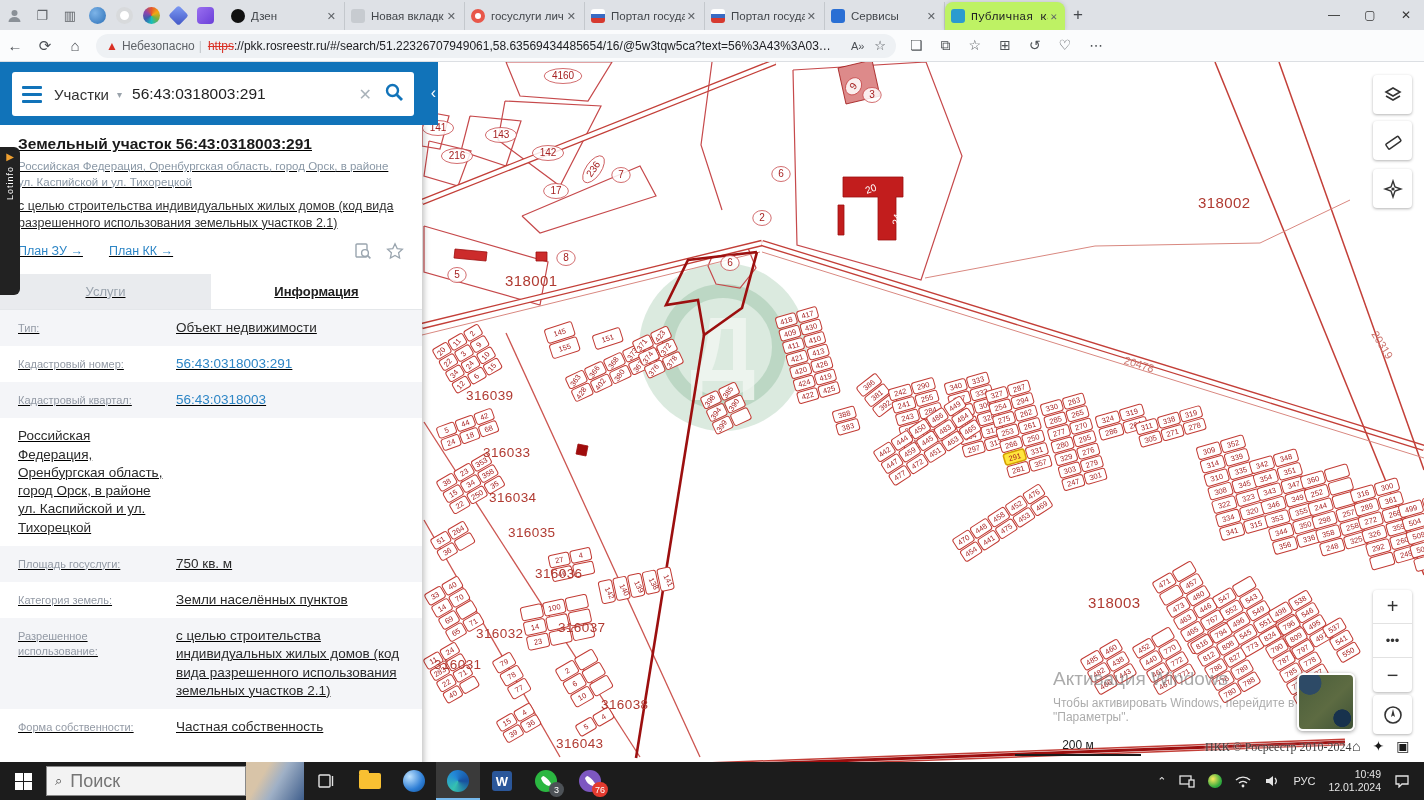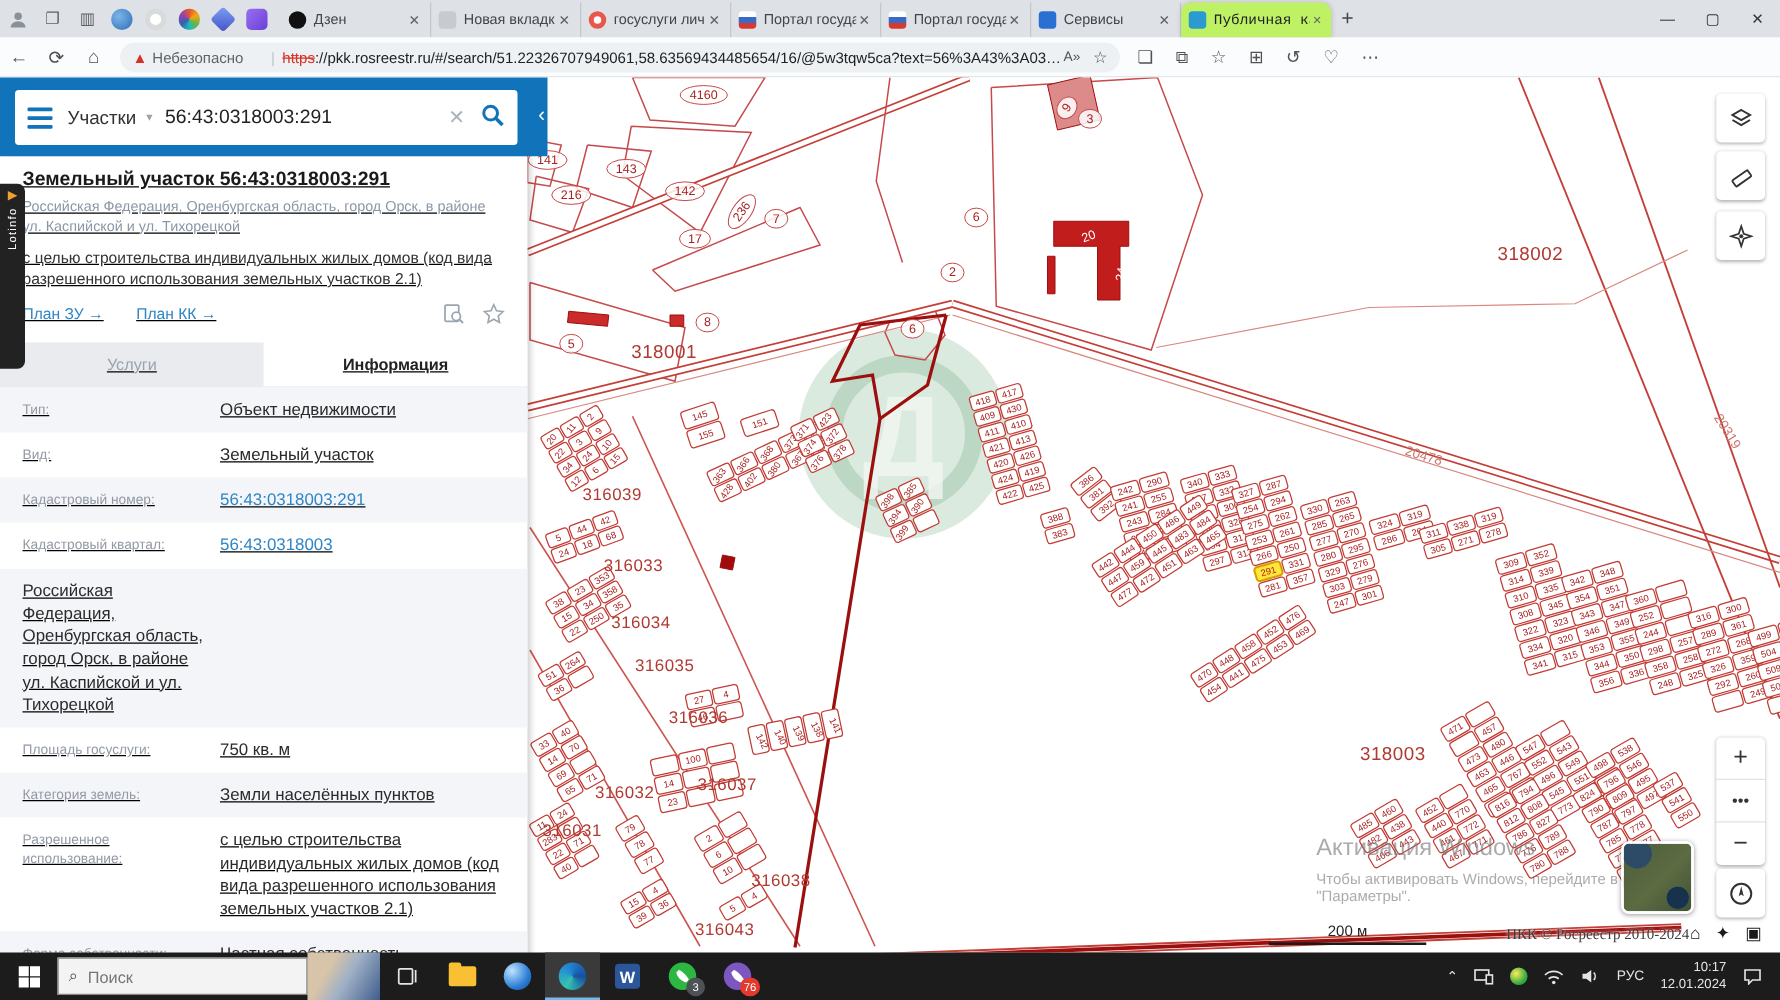--- a/index.html
+++ b/index.html
@@ -25,21 +25,21 @@
   #win-controls { margin-left:auto; display:flex; }
   #win-controls span { width:36px; height:28px; display:flex; align-items:center;
     justify-content:center; font-size:12px; color:#333; }
 
   #toolbar { position:absolute; top:30px; left:0; width:1424px; height:32px;
     background:#fbfcfd; border-bottom:1px solid #dcdfe3; display:flex; align-items:center; }
   .nav-ico { width:30px; text-align:center; font-size:15px; color:#4b4f54; }
   #addr { margin-left:6px; width:800px; height:24px; background:#eef1f4; border-radius:12px;
     display:flex; align-items:center; padding:0 10px; font-size:12px; color:#202124; }
   #addr .warn-tri { color:#d93025; font-size:12px; margin-right:4px; }
-  #addr .unsafe { color:#5f6368; margin-right:22px; }
+  #addr .unsafe { color:#5f6368; margin-right:4px; }
   #addr .sep { color:#c0c4c8; margin-right:6px; }
   #addr .scheme { color:#d93025; text-decoration:line-through; }
   #addr .rest { white-space:nowrap; overflow:hidden; text-overflow:ellipsis; max-width:600px; }
   #addr .read-aloud { margin-left:auto; color:#4b4f54; font-size:11px; }
   #addr .star { color:#4b4f54; font-size:13px; margin-left:10px; }
   #toolbar .right-icos { margin-left:14px; display:flex; gap:18px; color:#4f5357; font-size:14px; }
 
   
   #main { position:absolute; top:62px; left:0; width:1424px; height:700px; background:#fff; }
   #map-svg { position:absolute; top:0; left:0; }
@@ -115,21 +115,21 @@
 
   
   #taskbar { position:absolute; top:762px; left:0; width:1424px; height:38px; background:#1c1c1c;
     display:flex; align-items:center; }
   #start { width:46px; height:38px; display:flex; align-items:center; justify-content:center; }
   #start .wgrid { display:grid; grid-template-columns:8px 8px; grid-template-rows:8px 8px; gap:1px; }
   #start .wgrid i { background:#fff; }
   #tb-search { width:200px; height:30px; background:#f3f3f3; border:1px solid #888;
     display:flex; align-items:center; padding:0 8px; }
   #tb-search .mag { color:#444; font-size:13px; margin-right:8px; }
-  #tb-search input { border:none; outline:none; background:transparent; font-size:13px;
+  #tb-search input { border:none; outline:none; background:transparent; font-size:18px;
     color:#404040; width:130px; font-family:inherit; }
   #tb-photo { width:58px; height:38px;
     background:linear-gradient(120deg,#d8c4a8 0 30%,#9fb0c6 55%,#3f5e8c); }
   .tb-ico { width:44px; height:38px; display:flex; align-items:center; justify-content:center;
     position:relative; }
   .tb-ico.active { background:#3a3a3a; box-shadow:inset 0 -2px 0 #76b9ed; }
   .badge { position:absolute; right:4px; bottom:3px; min-width:15px; height:15px; border-radius:8px;
     font-size:9px; color:#fff; display:flex; align-items:center; justify-content:center;
     padding:0 3px; }
   #tray { margin-left:auto; display:flex; align-items:center; gap:13px; padding-right:14px;
@@ -1184,24 +1184,20 @@
         <div id="panel-tabs">
           <div class="ptab inactive">Услуги</div>
           <div class="ptab active">Информация</div>
         </div>
         <div id="info-rows">
             <div class="inforow">
               <div class="lb">Тип:</div>
               <div class="vl">Объект недвижимости</div>
             </div>
             <div class="inforow">
-              <div class="lb">Вид:</div>
-              <div class="vl">Земельный участок</div>
-            </div>
-            <div class="inforow">
               <div class="lb">Кадастровый номер:</div>
               <div class="vl link">56:43:0318003:291</div>
             </div>
             <div class="inforow">
               <div class="lb">Кадастровый квартал:</div>
               <div class="vl link">56:43:0318003</div>
             </div>
             <div class="inforow">
               <div class="vl">Российская Федерация, Оренбургская область, город Орск, в районе ул. Каспийской и ул. Тихорецкой</div>
             </div>
@@ -1289,21 +1285,21 @@
           <path d="M1 5 A10 10 0 0 1 15 5" fill="none" stroke="#e4e4e4" stroke-width="1.4"></path>
           <path d="M4 8 A6 6 0 0 1 12 8" fill="none" stroke="#e4e4e4" stroke-width="1.4"></path>
           <circle cx="8" cy="11" r="1.4" fill="#e4e4e4"></circle>
         </svg>
       <svg width="16" height="14" viewBox="0 0 16 14">
           <path d="M2 5 H5 L9 2 V12 L5 9 H2 Z" fill="#e4e4e4"></path>
           <path d="M11 4 A4.5 4.5 0 0 1 11 10" fill="none" stroke="#e4e4e4" stroke-width="1.3"></path>
         </svg>
       <span class="t">РУС</span>
       <div id="clock">
-        <div>10:17</div>
+        <div>10:49</div>
         <div>12.01.2024</div>
       </div>
       <svg width="16" height="14" viewBox="0 0 16 14">
           <path d="M2 2 H14 V10 H8 L5 13 V10 H2 Z" fill="none" stroke="#e4e4e4" stroke-width="1.3"></path>
         </svg>
     </div>
   </div>
 </div>
 
 </body></html>

